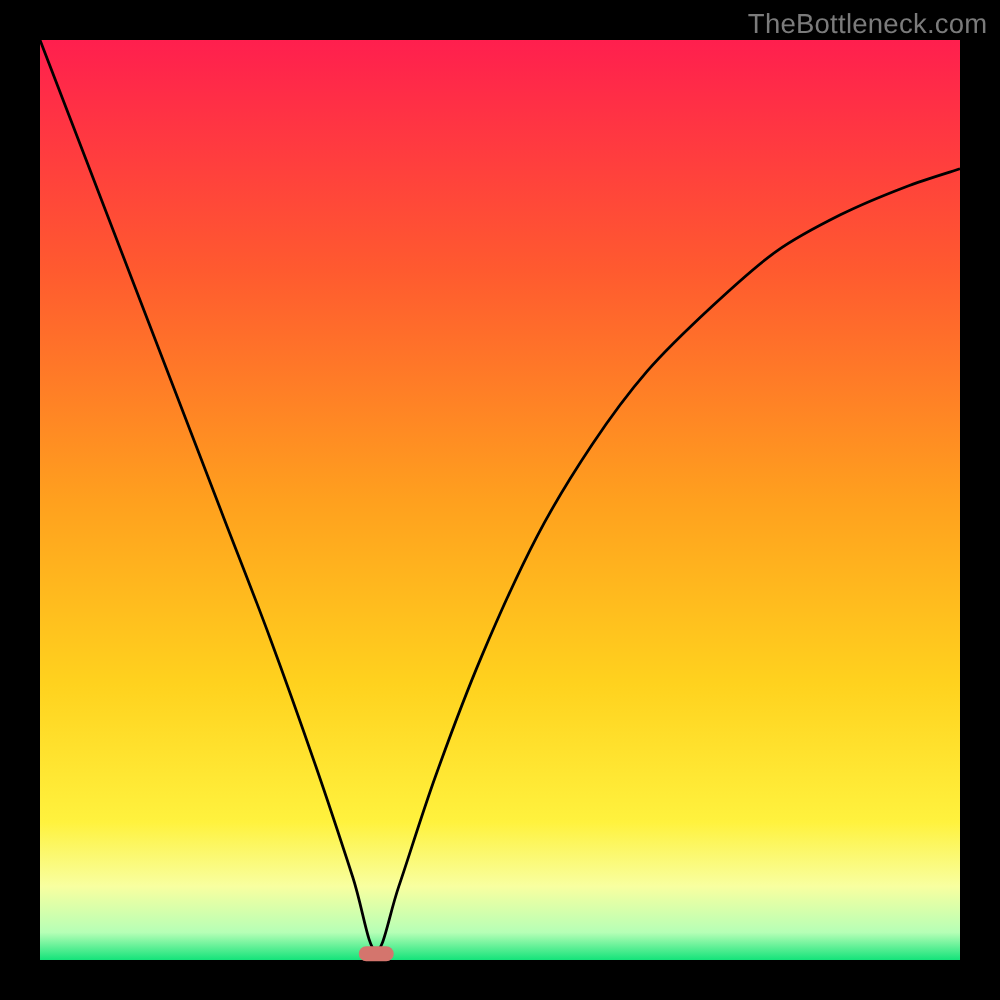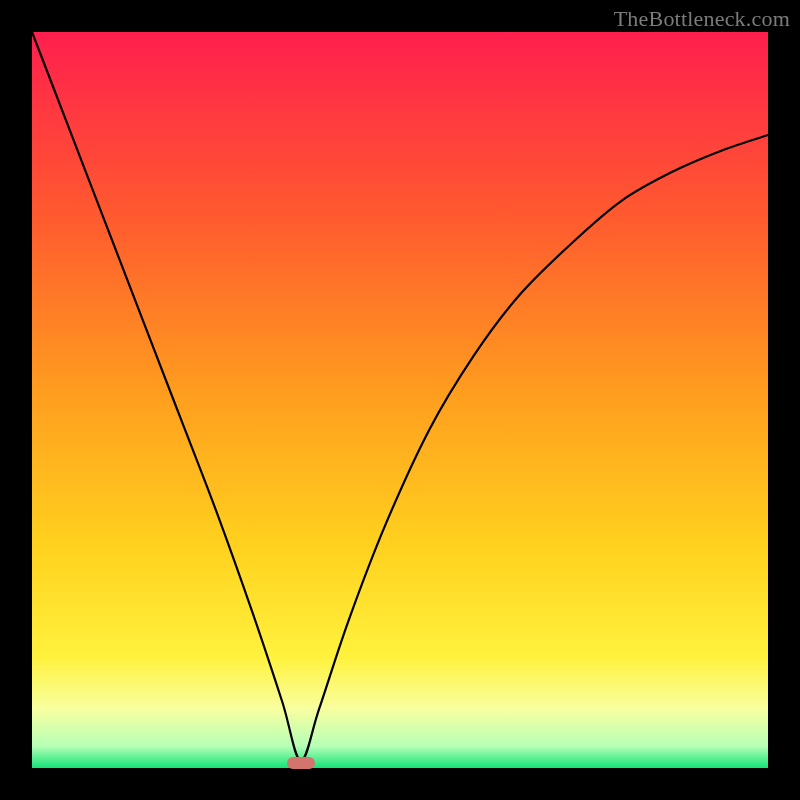--- a/index.html
+++ b/index.html
@@ -38,21 +38,20 @@
     );
   }
   .watermark {
     position: absolute;
     top: 6px;
     right: 10px;
     color: #7b7b7b;
     font-size: 22px;
     letter-spacing: 0.2px;
     font-weight: 500;
-    font-family: Liberation Serif, serif;
   }
   svg.curve {
     position: absolute;
     left: 0;
     top: 0;
     width: 736px;
     height: 736px;
     overflow: visible;
   }
   .curve path {

